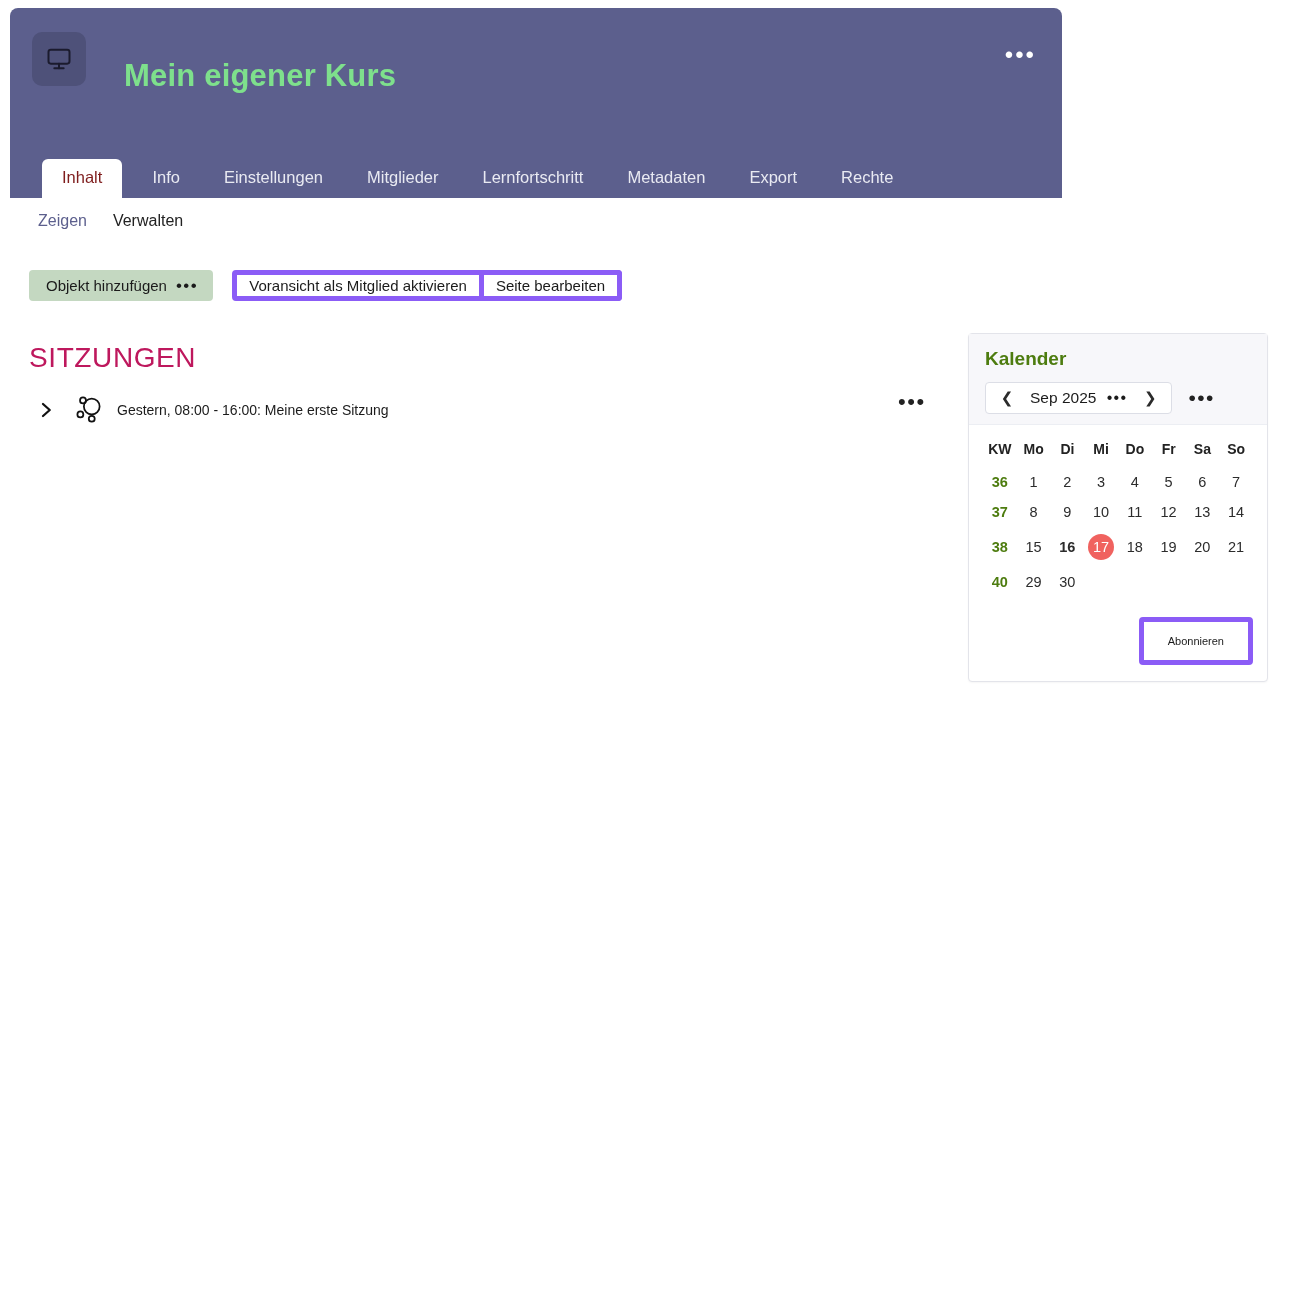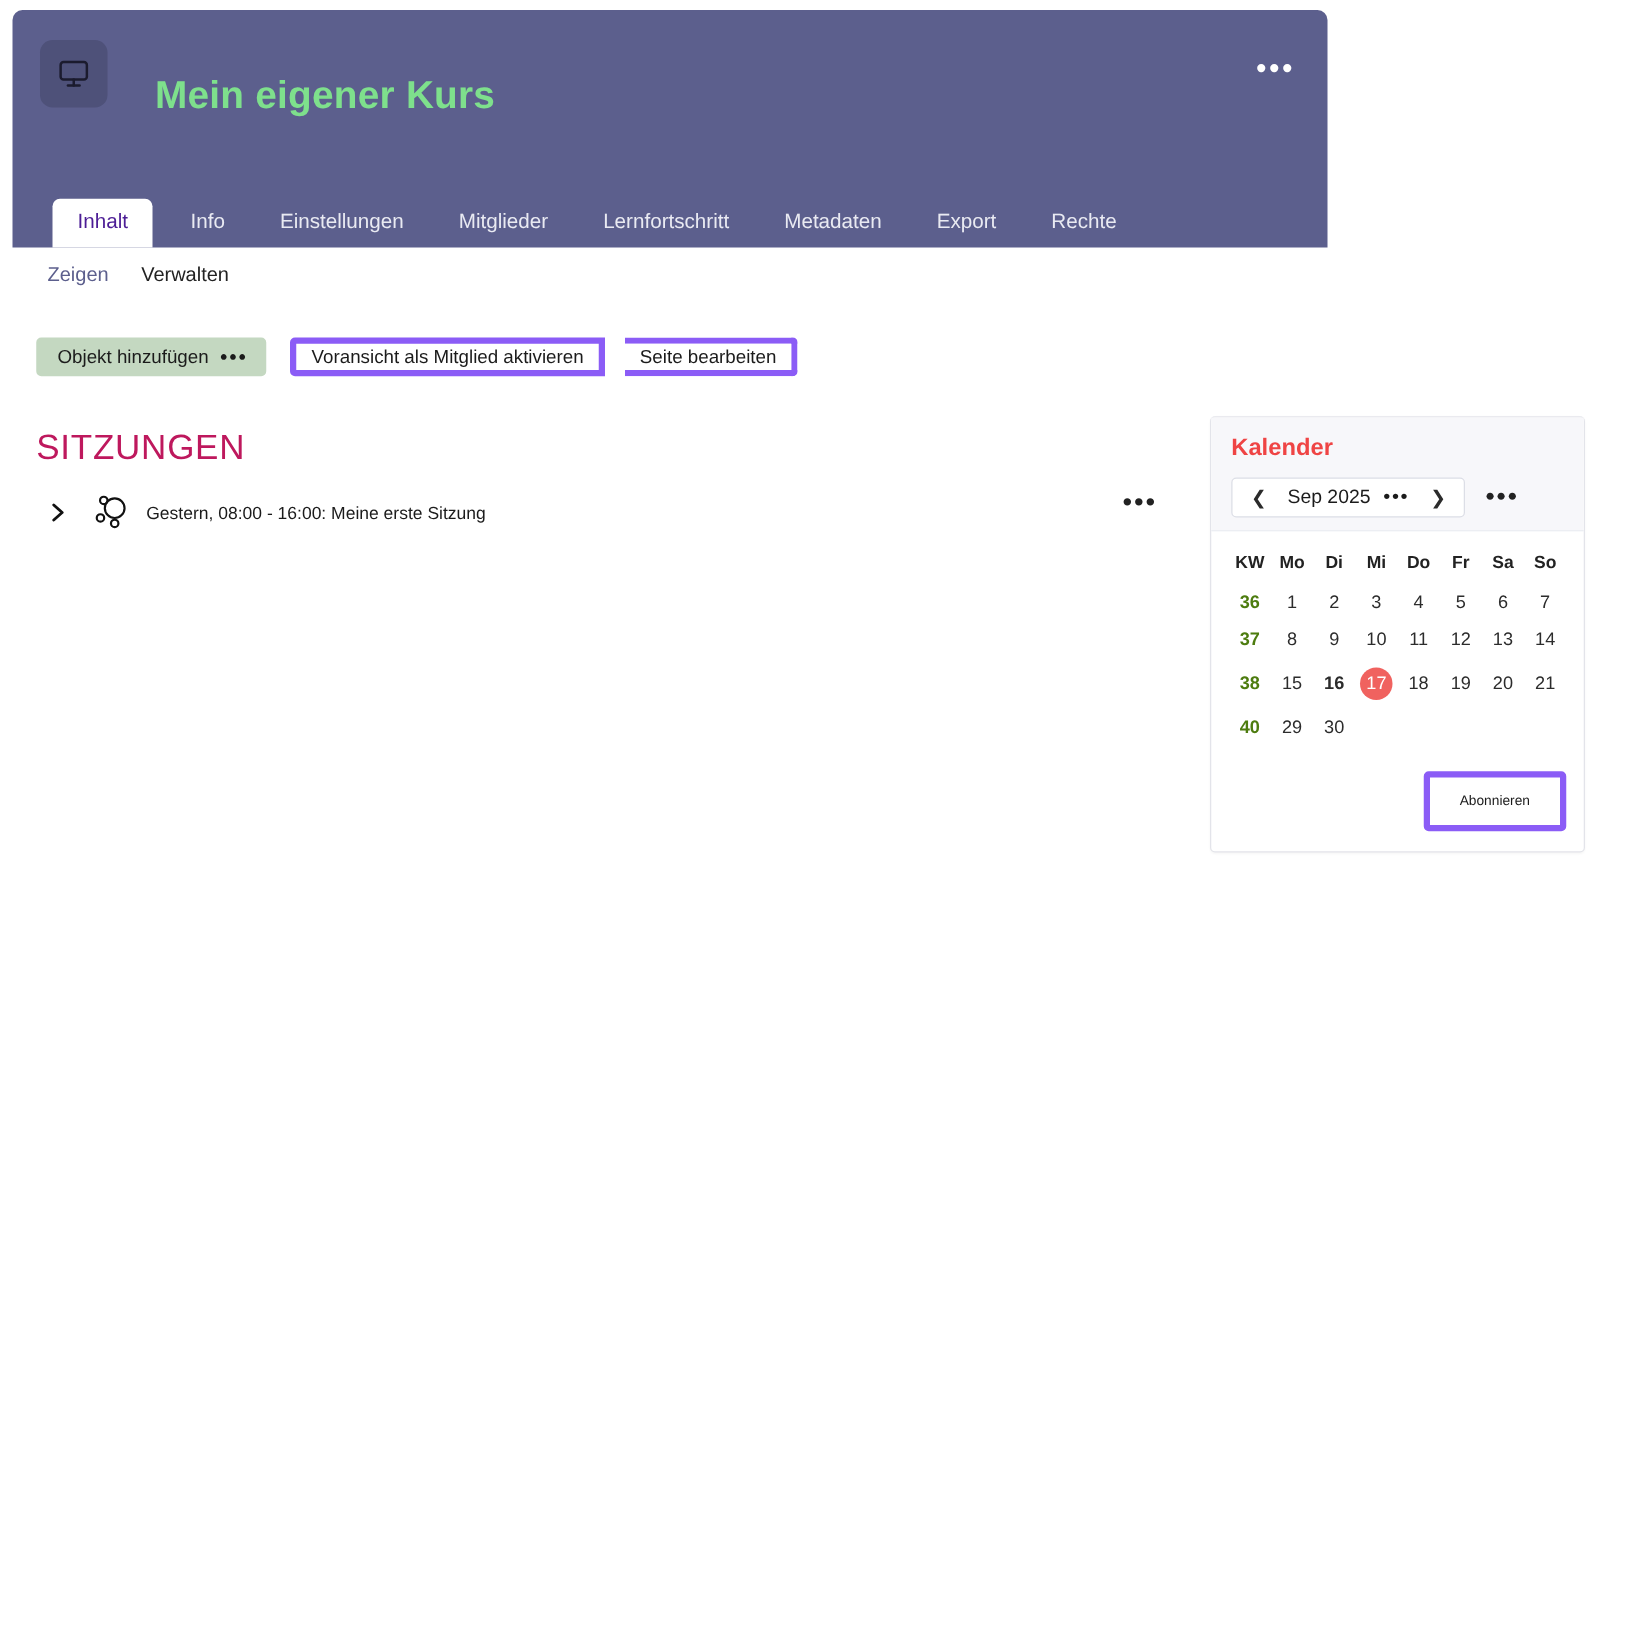--- a/index.html
+++ b/index.html
@@ -67,21 +67,21 @@
   }
   .tab {
     padding: 10px 22px 11px 22px;
     font-size: 16.5px;
     color: #e9eaf2;
     cursor: pointer;
     white-space: nowrap;
   }
   .tab.active {
     background: #ffffff;
-    color: #4c1d95;
+    color: #7f1d1d;
     border-radius: 6px 6px 0 0;
     margin: 0 8px 0 12px;
     padding: 9px 20px 11px 20px;
   }
 
   
   .subtabs {
     position: absolute;
     left: 38px; top: 212px;
     display: flex;
@@ -117,21 +117,21 @@
     border-color: #c4d8c1;
     color: #1b1b1b;
     padding-right: 10px;
   }
   .btn .dots {
     margin-left: 9px;
     font-size: 17px;
     letter-spacing: 1.5px;
     line-height: 10px;
   }
-  .btn-group { display: flex; gap: 16px; }
+  .btn-group { display: flex; gap: 0; }
   .btn-group .btn:first-child { border-radius: 4px 0 0 4px; }
   .btn-group .btn:last-child { border-radius: 0 4px 4px 0; border-left: none; }
 
   
   .section-title {
     position: absolute;
     left: 29px; top: 342px;
     font-size: 28px;
     letter-spacing: 0.6px;
     color: #be185d;
@@ -178,21 +178,21 @@
     box-shadow: 0 1px 2px rgba(0,0,0,0.04);
   }
   .cal-head {
     background: #f7f7fa;
     padding: 14px 16px 10px 16px;
     border-bottom: 1px solid #eceef3;
   }
   .cal-title {
     font-size: 19px;
     font-weight: bold;
-    color: #ef4444;
+    color: #4d7c0f;
     margin-bottom: 12px;
   }
   .cal-nav {
     display: flex;
     align-items: center;
     gap: 0;
   }
   .cal-nav-box {
     flex: 0 0 auto;
     display: flex;

